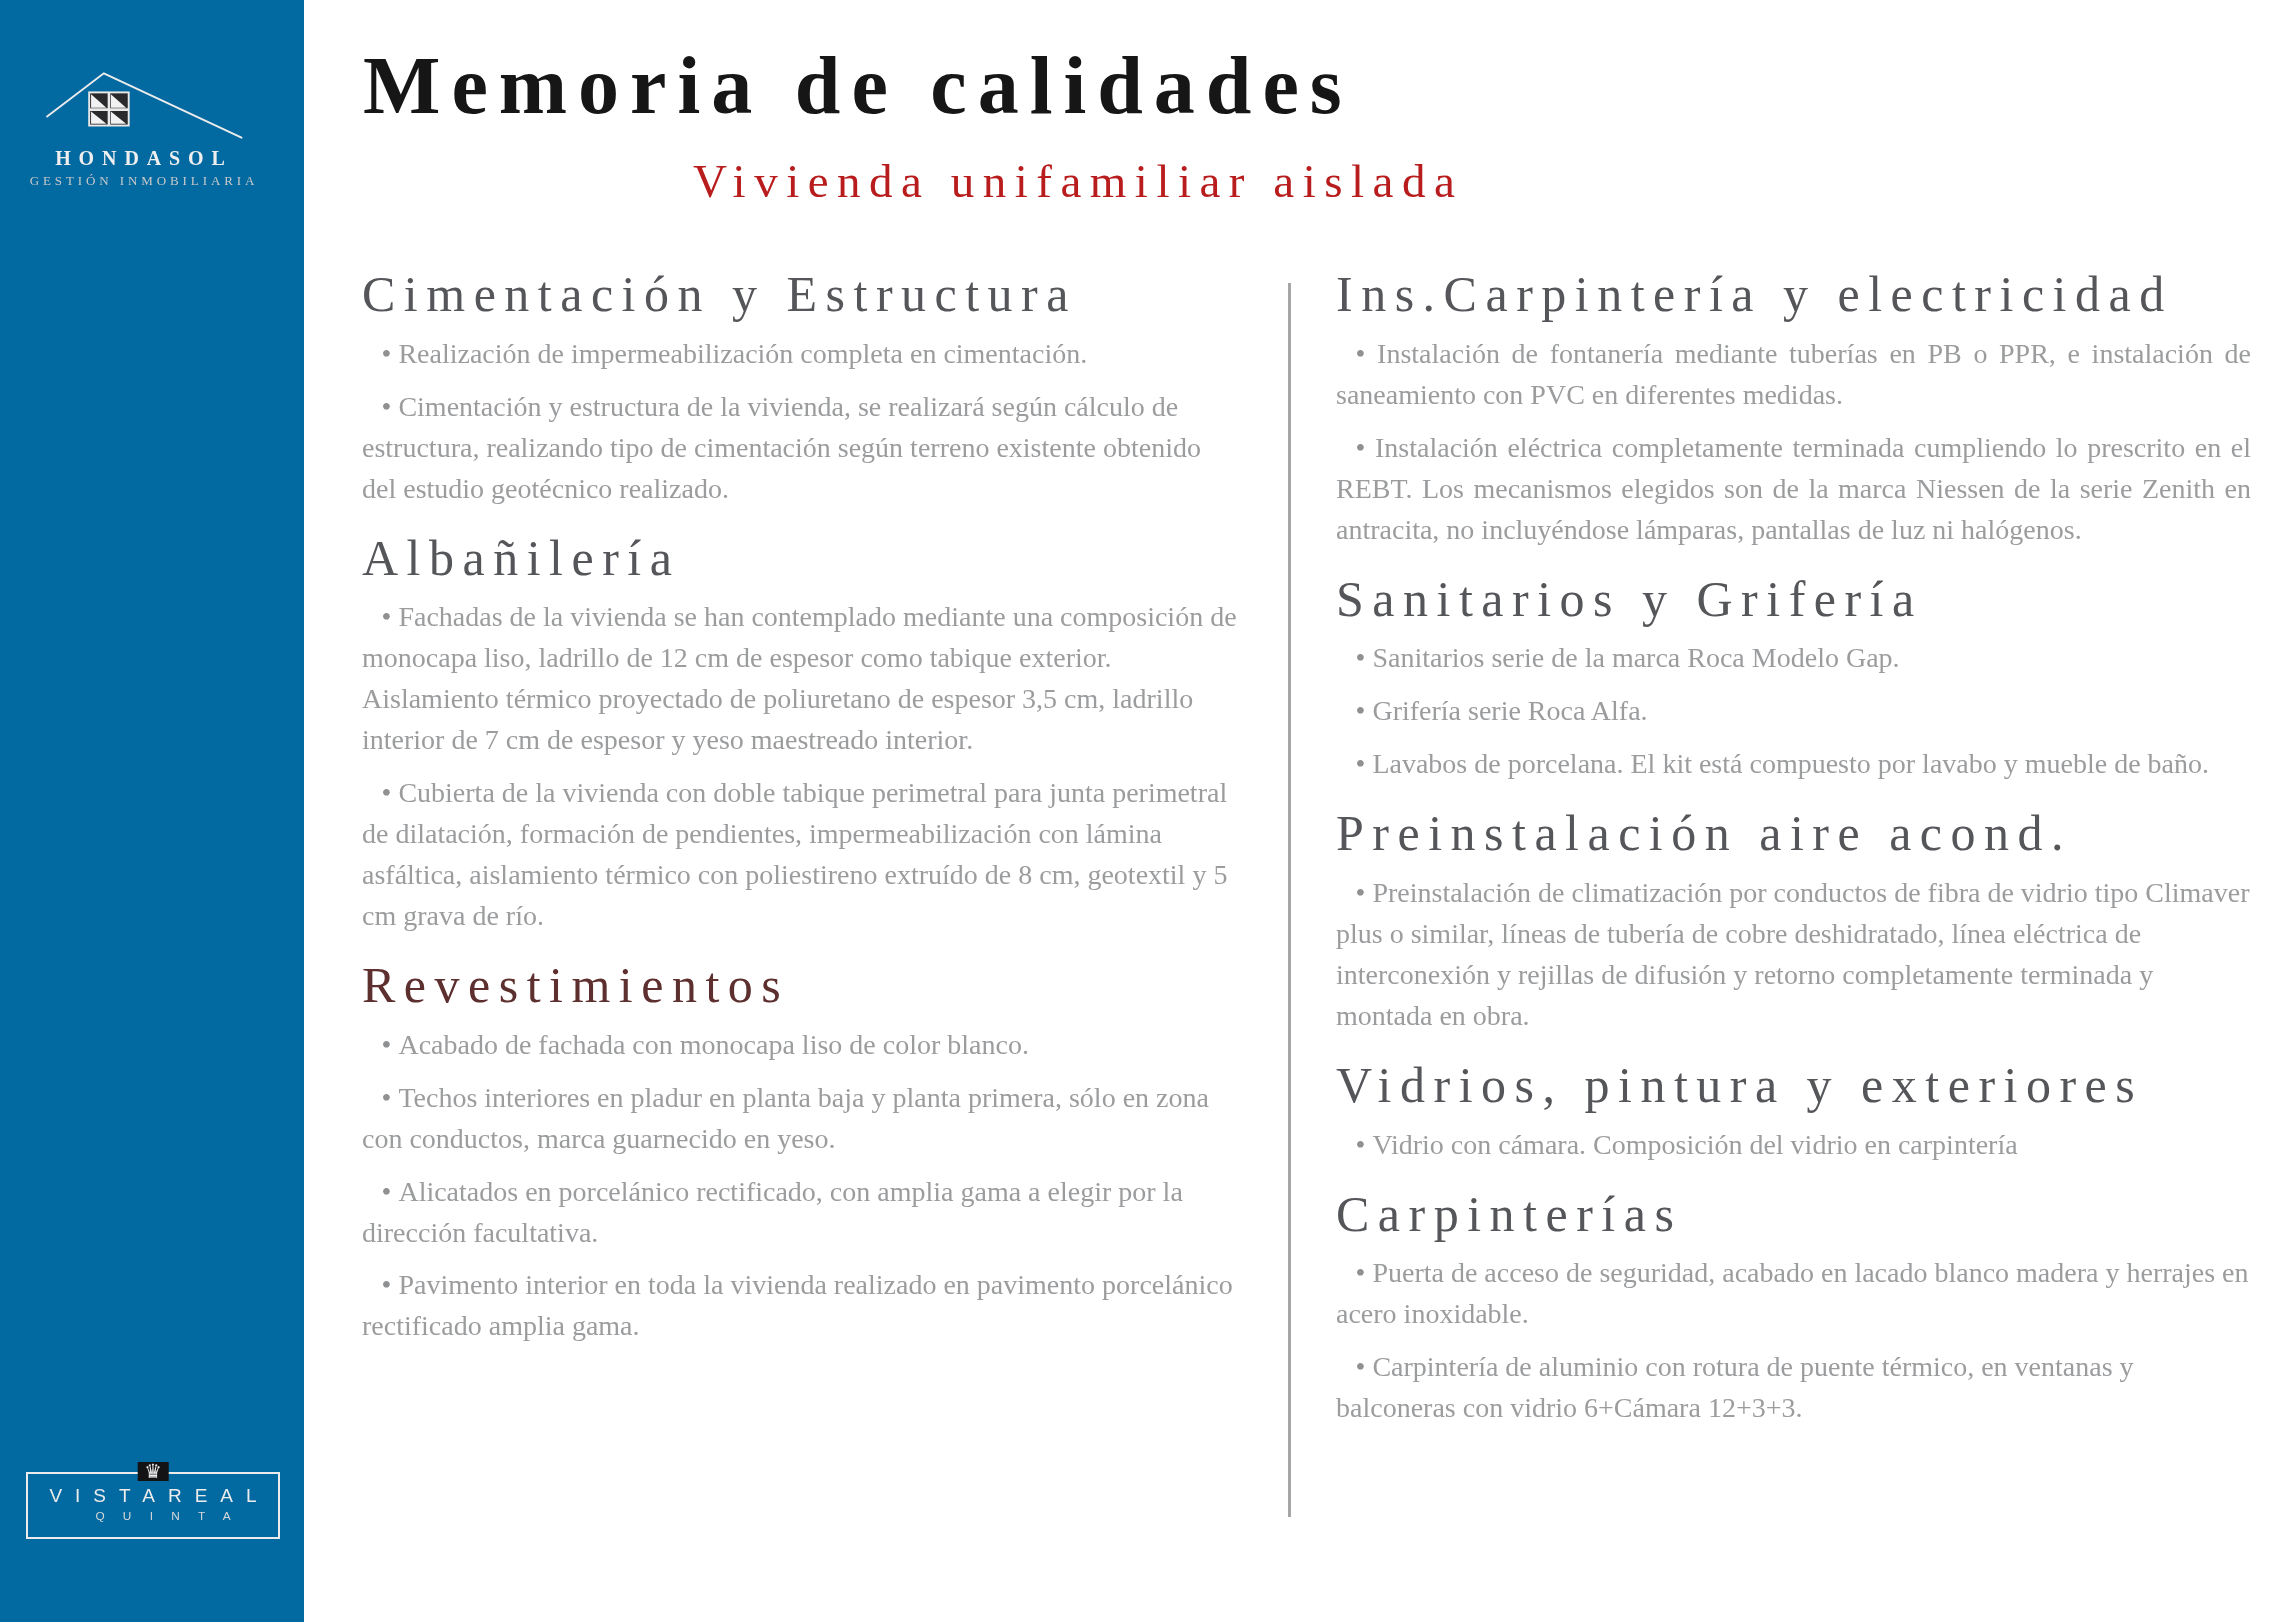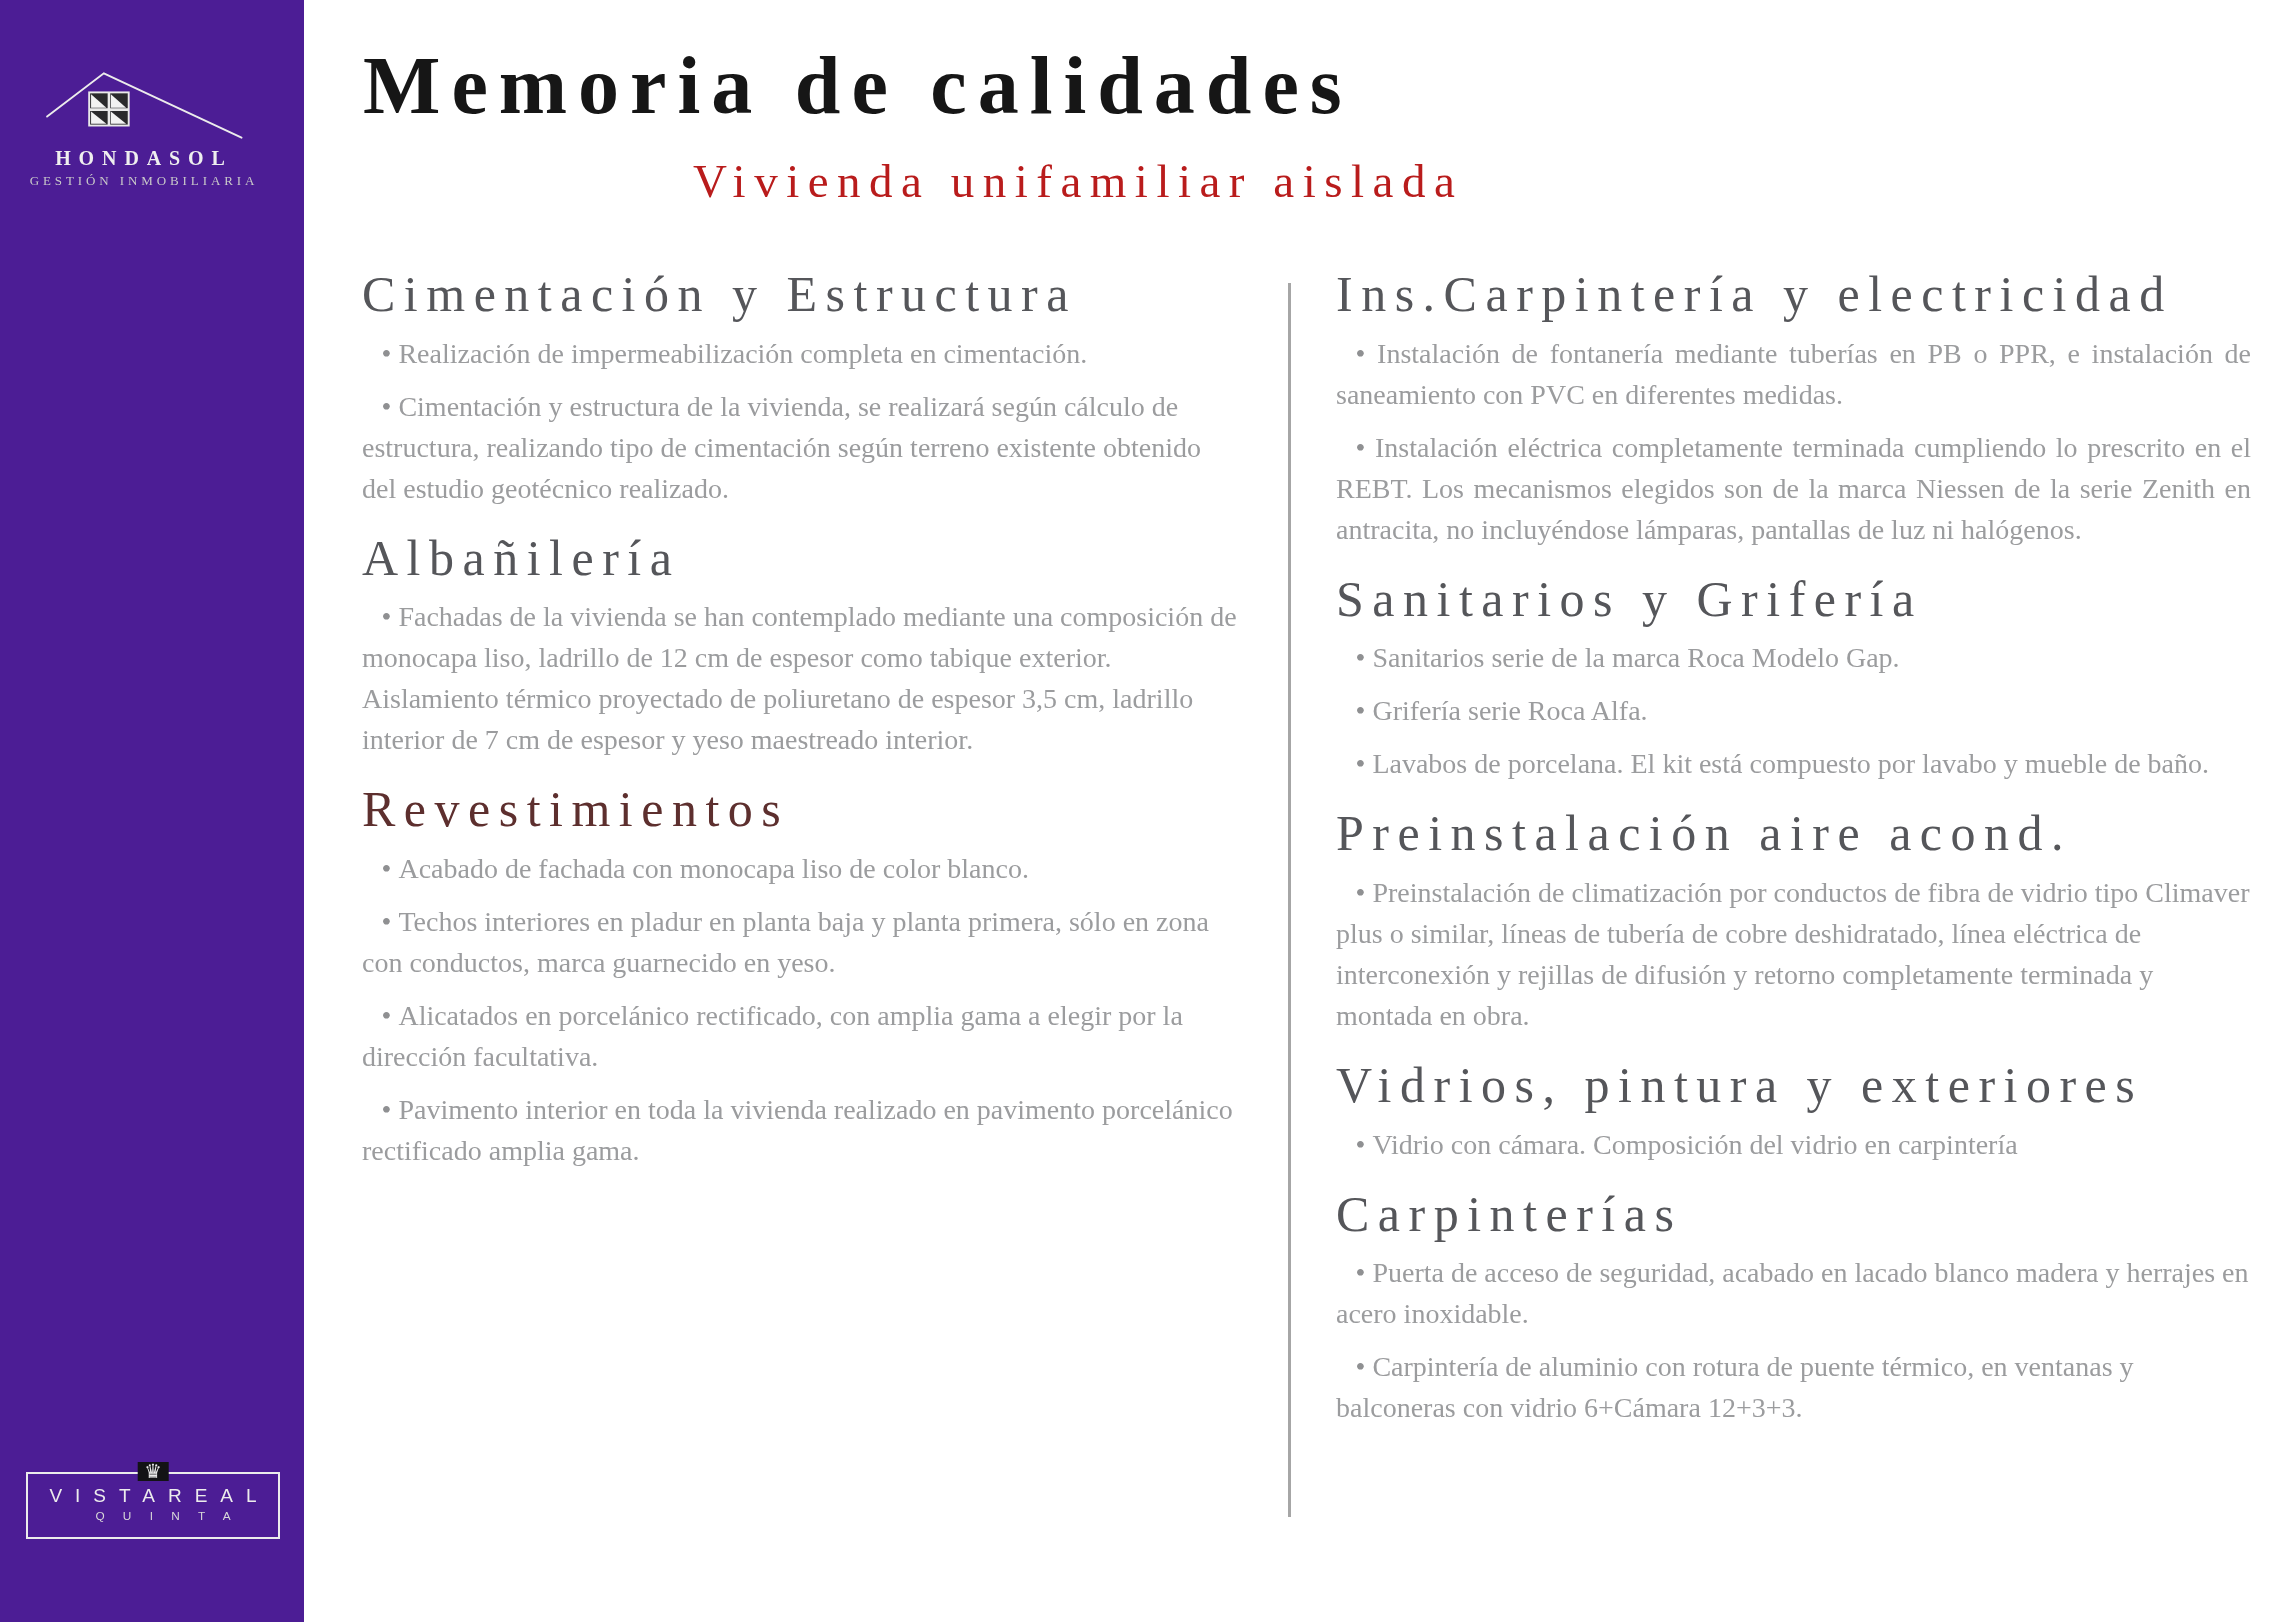--- a/index.html
+++ b/index.html
@@ -3,21 +3,21 @@
 <meta charset="utf-8">
 <style>
   html,body{margin:0;padding:0;}
   body{
     width:2295px;height:1622px;position:relative;background:#ffffff;
     font-family:"Liberation Serif", serif;overflow:hidden;
   }
   
   .sidebar{
     position:absolute;left:0;top:0;width:304px;height:1622px;
-    background:#4c1d95;
+    background:#0369a1;
   }
   .hondasol{position:absolute;left:0;top:65px;width:288px;text-align:center;}
   .hondasol svg{display:block;margin:0 auto;}
   .hondasol-name{
     margin-top:2.6px;color:#efefef;font-size:20px;letter-spacing:7.9px;
     font-weight:bold;white-space:nowrap;
   }
   .hondasol-tagline{
     margin-top:3.9px;color:#c9c9c9;font-size:13px;letter-spacing:3.9px;white-space:nowrap;
   }
@@ -103,20 +103,21 @@
   <div class="page-subtitle">Vivienda unifamiliar aislada</div>
 </header>
 
 <div class="divider"></div>
 <section class="col col-left" data-column="left">
     <h2 class="sec-heading">Cimentación y Estructura</h2>
     <p class="bullet">Realización de impermeabilización completa en cimentación.</p>
     <p class="bullet">Cimentación y estructura de la vivienda, se realizará según cálculo de estructura, realizando tipo de cimentación según terreno existente obtenido del estudio geotécnico realizado.</p>
     <h2 class="sec-heading">Albañilería</h2>
     <p class="bullet">Fachadas de la vivienda se han contemplado mediante una composición de monocapa liso, ladrillo de 12 cm de espesor como tabique exterior. Aislamiento térmico proyectado de poliuretano de espesor 3,5 cm, ladrillo interior de 7 cm de espesor y yeso maestreado interior.</p>
+    <p class="bullet">Cubierta de la vivienda con doble tabique perimetral para junta perimetral de dilatación, formación de pendientes, impermeabilización con lámina asfáltica, aislamiento térmico con poliestireno extruído de 8 cm, geotextil y 5 cm grava de río.</p>
     <h2 class="sec-heading" style="color: rgb(93, 47, 46);">Revestimientos</h2>
     <p class="bullet">Acabado de fachada con monocapa liso de color blanco.</p>
     <p class="bullet">Techos interiores en pladur en planta baja y planta primera, sólo en zona con conductos, marca guarnecido en yeso.</p>
     <p class="bullet">Alicatados en porcelánico rectificado, con amplia gama a elegir por la dirección facultativa.</p>
     <p class="bullet">Pavimento interior en toda la vivienda realizado en pavimento porcelánico rectificado amplia gama.</p>
   </section>
 <section class="col col-right" data-column="right">
     <h2 class="sec-heading">Ins.Carpintería y electricidad</h2>
     <p class="bullet">Instalación de fontanería mediante tuberías en PB o PPR, e instalación de saneamiento con PVC en diferentes medidas.</p>
     <p class="bullet">Instalación eléctrica completamente terminada cumpliendo lo prescrito en el REBT. Los mecanismos elegidos son de la marca Niessen de la serie Zenith en antracita, no incluyéndose lámparas, pantallas de luz ni halógenos.</p>

